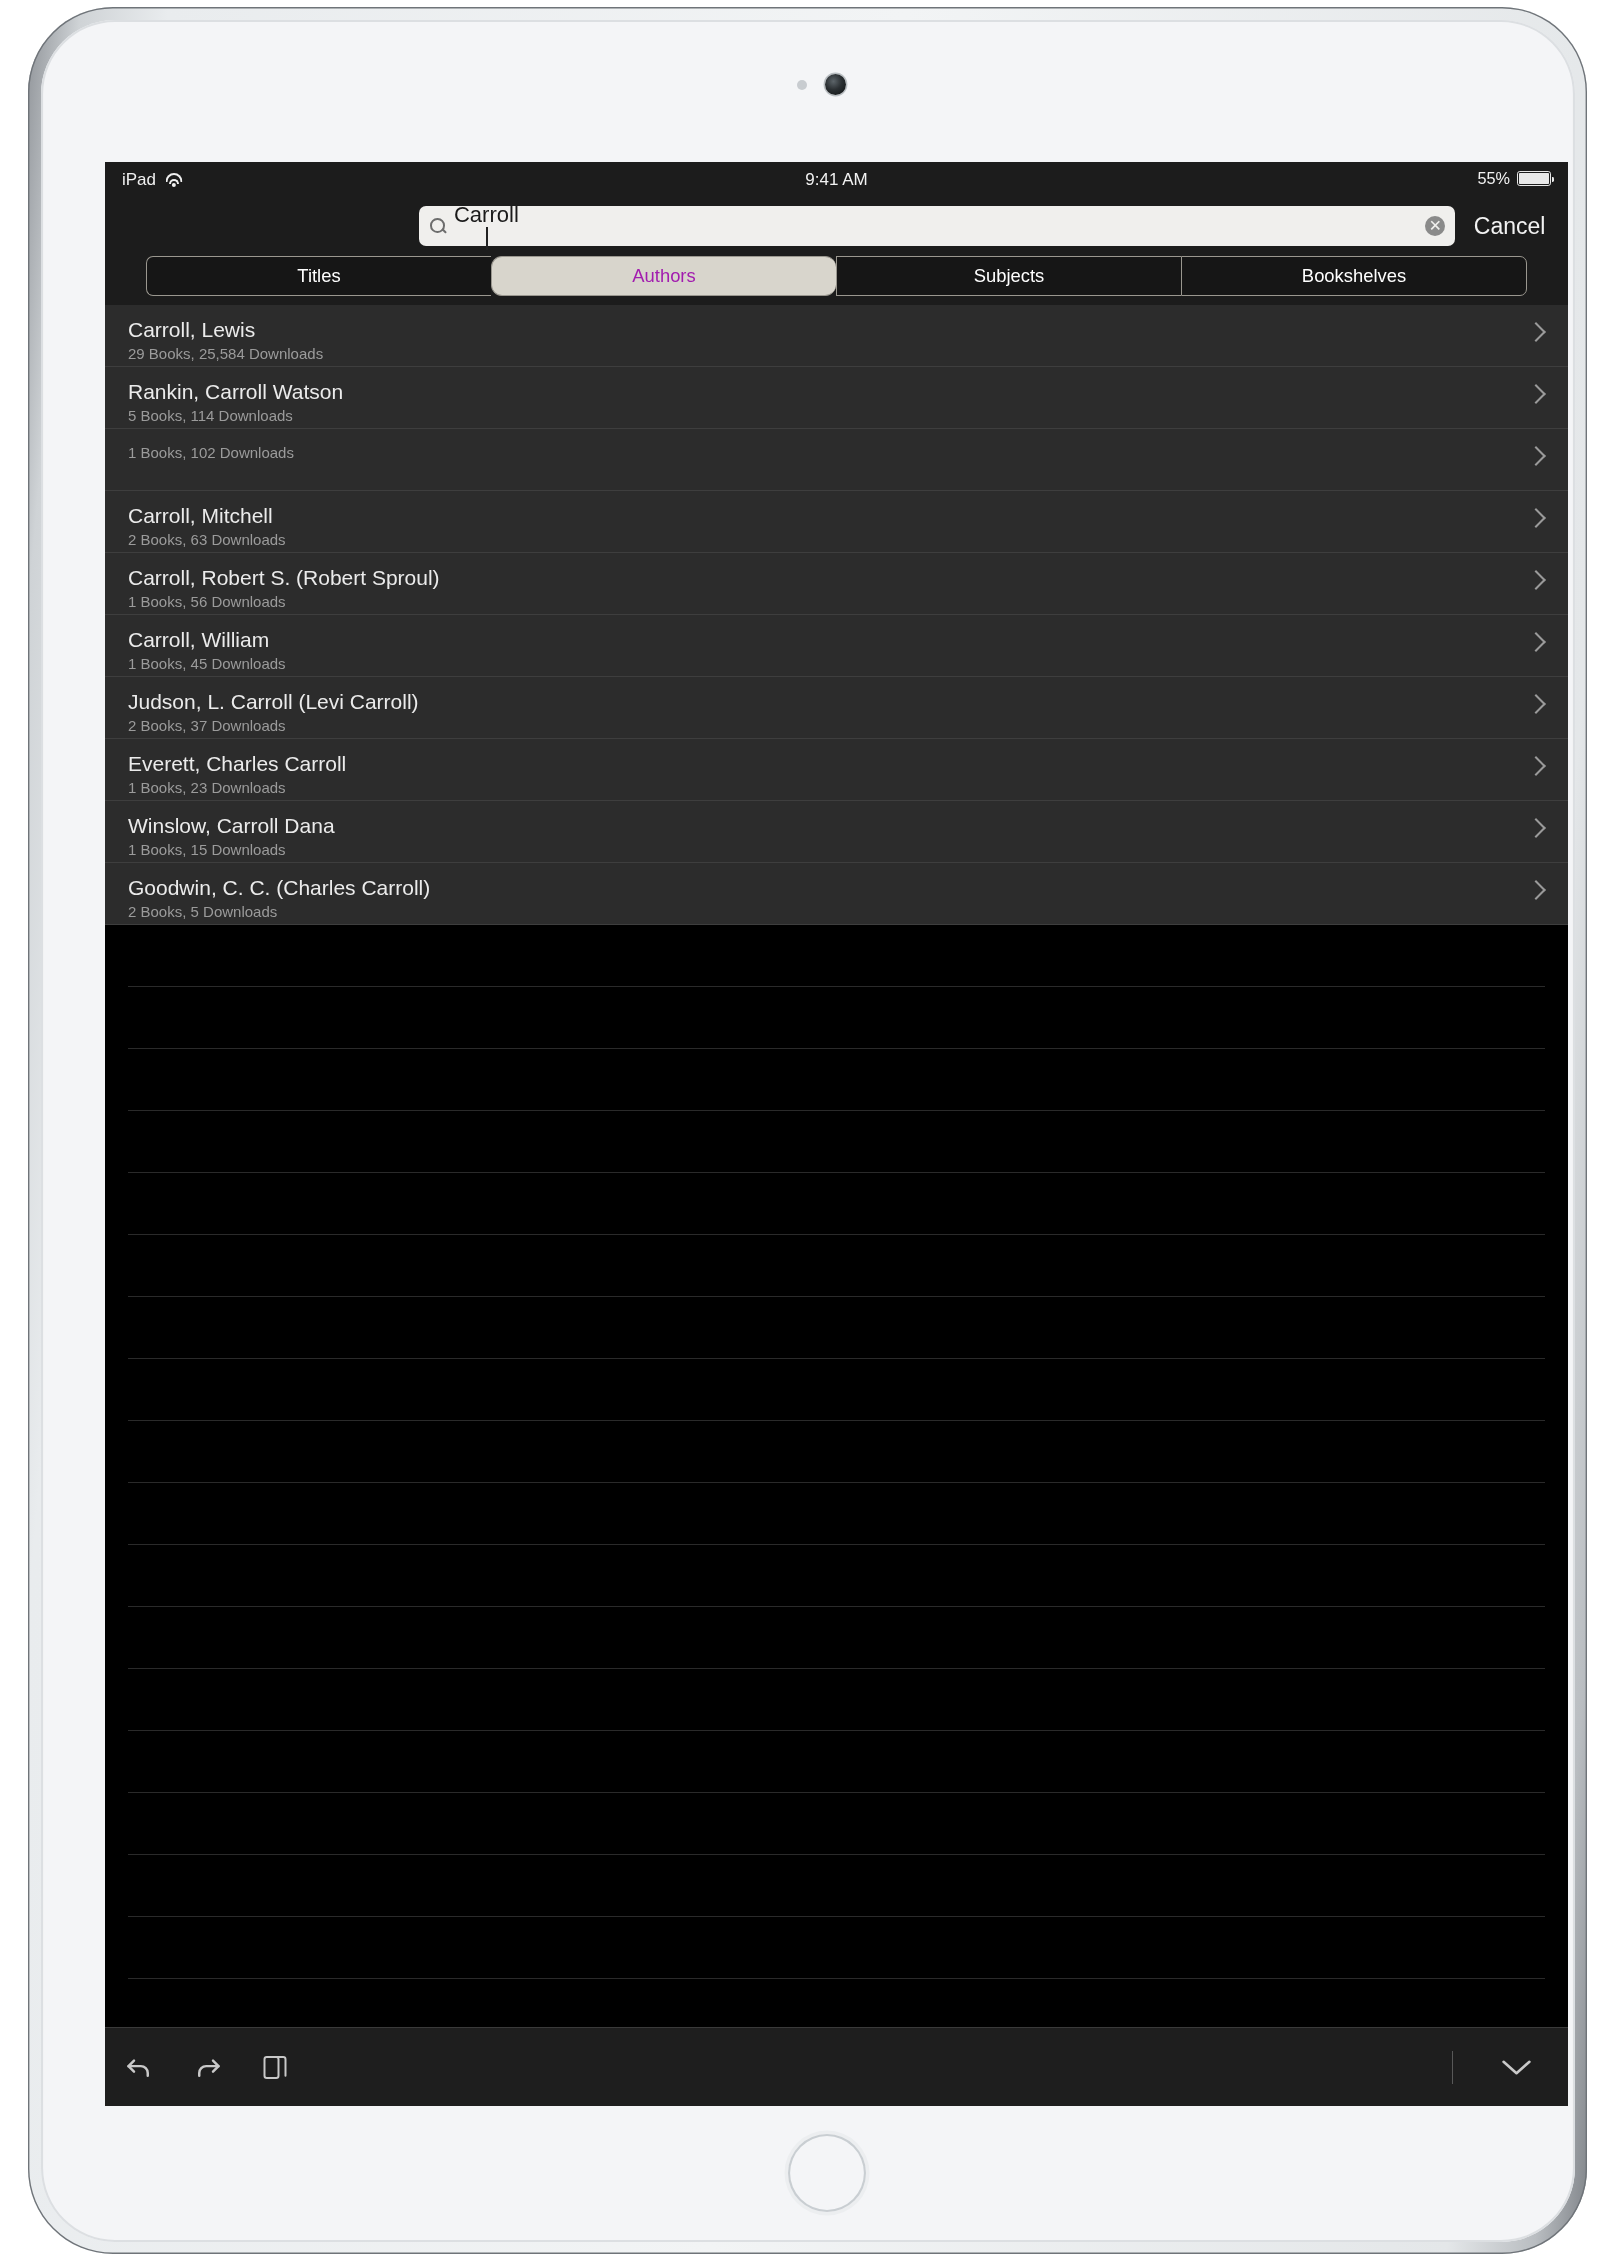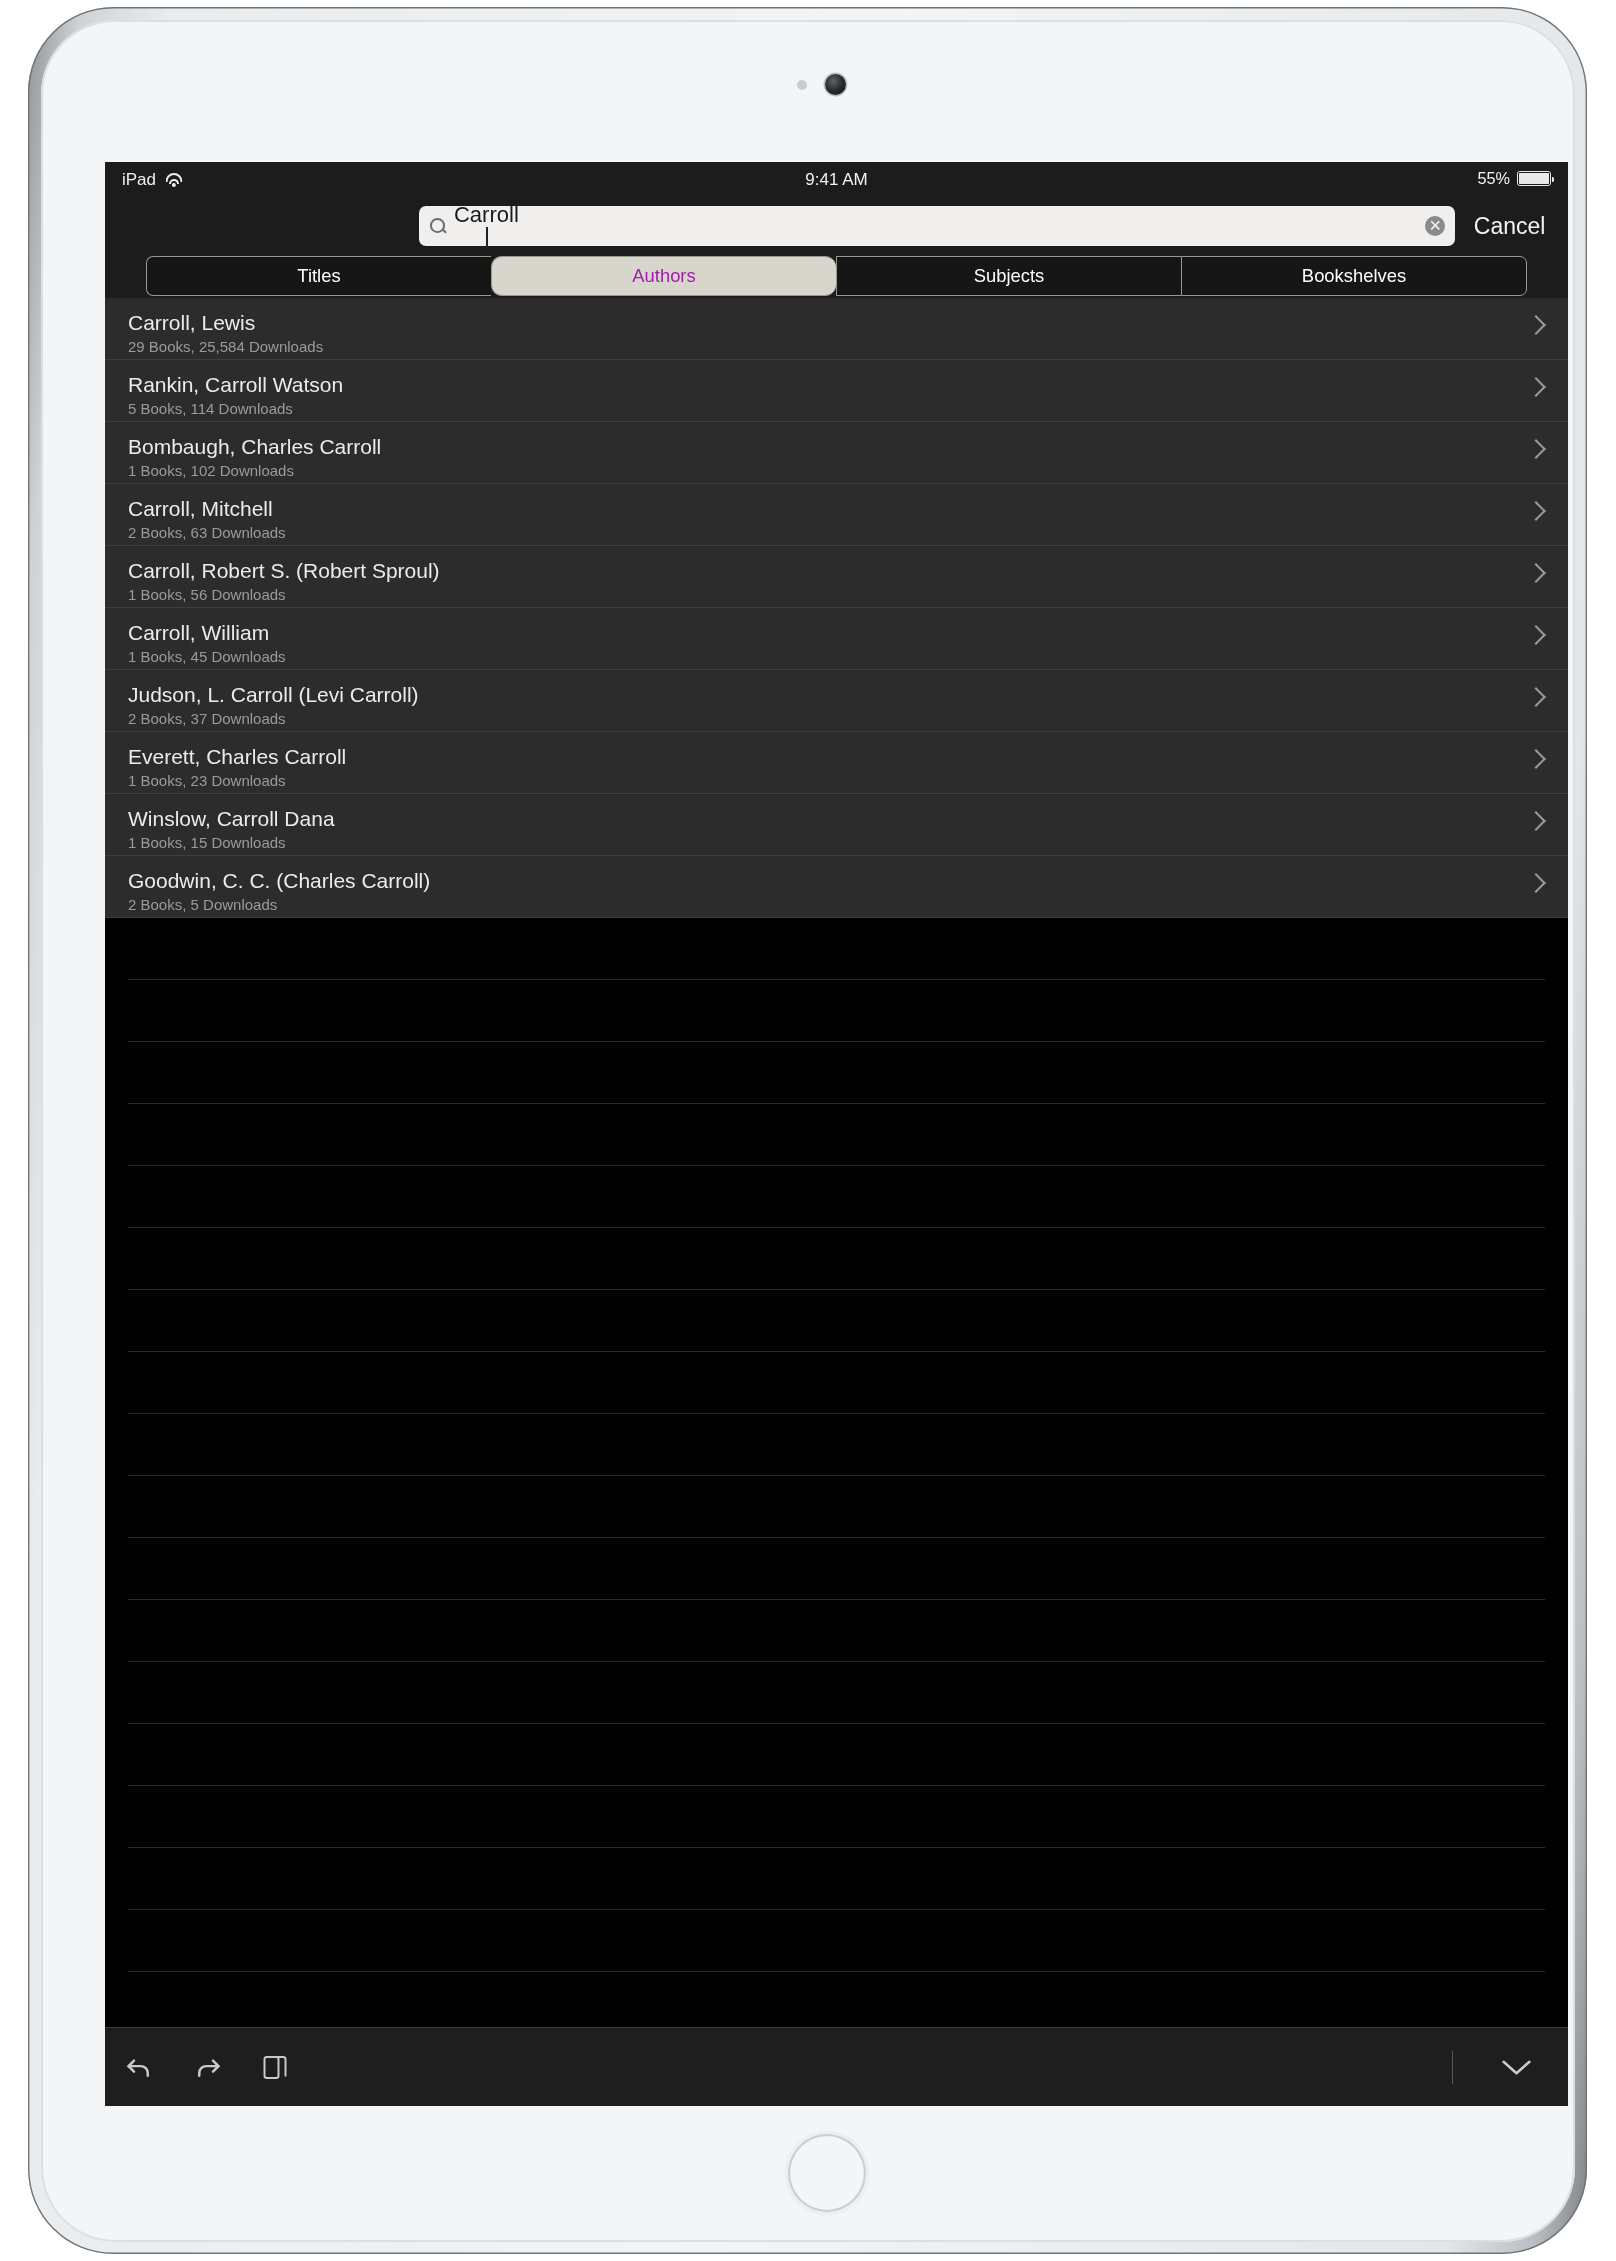--- a/index.html
+++ b/index.html
@@ -145,21 +145,21 @@
     font-family: "Liberation Sans", sans-serif;
   }
   #cancel-button {
     flex: 0 0 auto;
     margin-left: 18.4px; margin-right: 7px;
     font-size: 23px; color: #f2f2f2;
   }
 
   
   #segmented-control {
-    height: 42px;
+    height: 49px;
     background: #1c1c1c;
     padding: 0 41px 7px 41px;
     display: flex;
   }
   .segment {
     flex: 1 1 0;
     height: 40px;
     border: 1.4px solid #9a978f;
     border-right: none;
     background: #161616;
@@ -267,21 +267,20 @@
         <div class="result-title">Carroll, Lewis</div>
         <div class="result-sub">29 Books, 25,584 Downloads</div>
         <div class="chevron"></div>
       </div>
       <div class="result-row">
         <div class="result-title">Rankin, Carroll Watson</div>
         <div class="result-sub">5 Books, 114 Downloads</div>
         <div class="chevron"></div>
       </div>
       <div class="result-row">
-        <div class="result-title">Bombaugh, Charles Carroll</div>
         <div class="result-sub">1 Books, 102 Downloads</div>
         <div class="chevron"></div>
       </div>
       <div class="result-row">
         <div class="result-title">Carroll, Mitchell</div>
         <div class="result-sub">2 Books, 63 Downloads</div>
         <div class="chevron"></div>
       </div>
       <div class="result-row">
         <div class="result-title">Carroll, Robert S. (Robert Sproul)</div>

